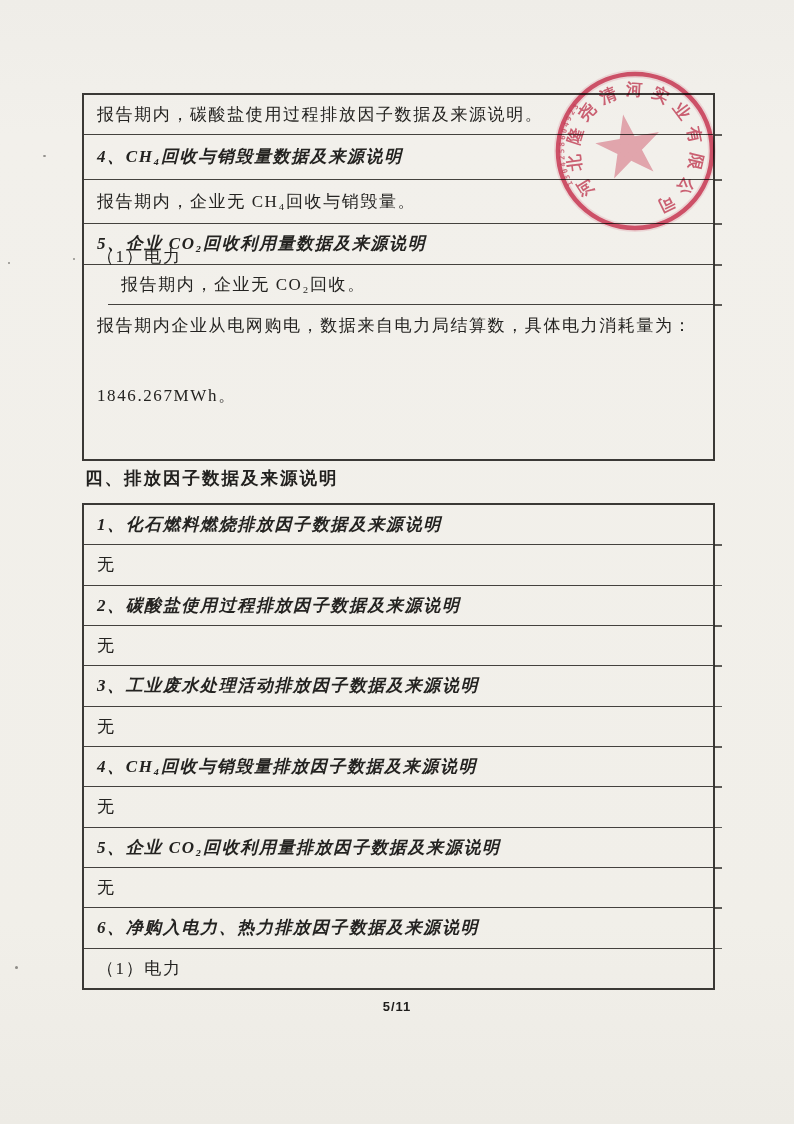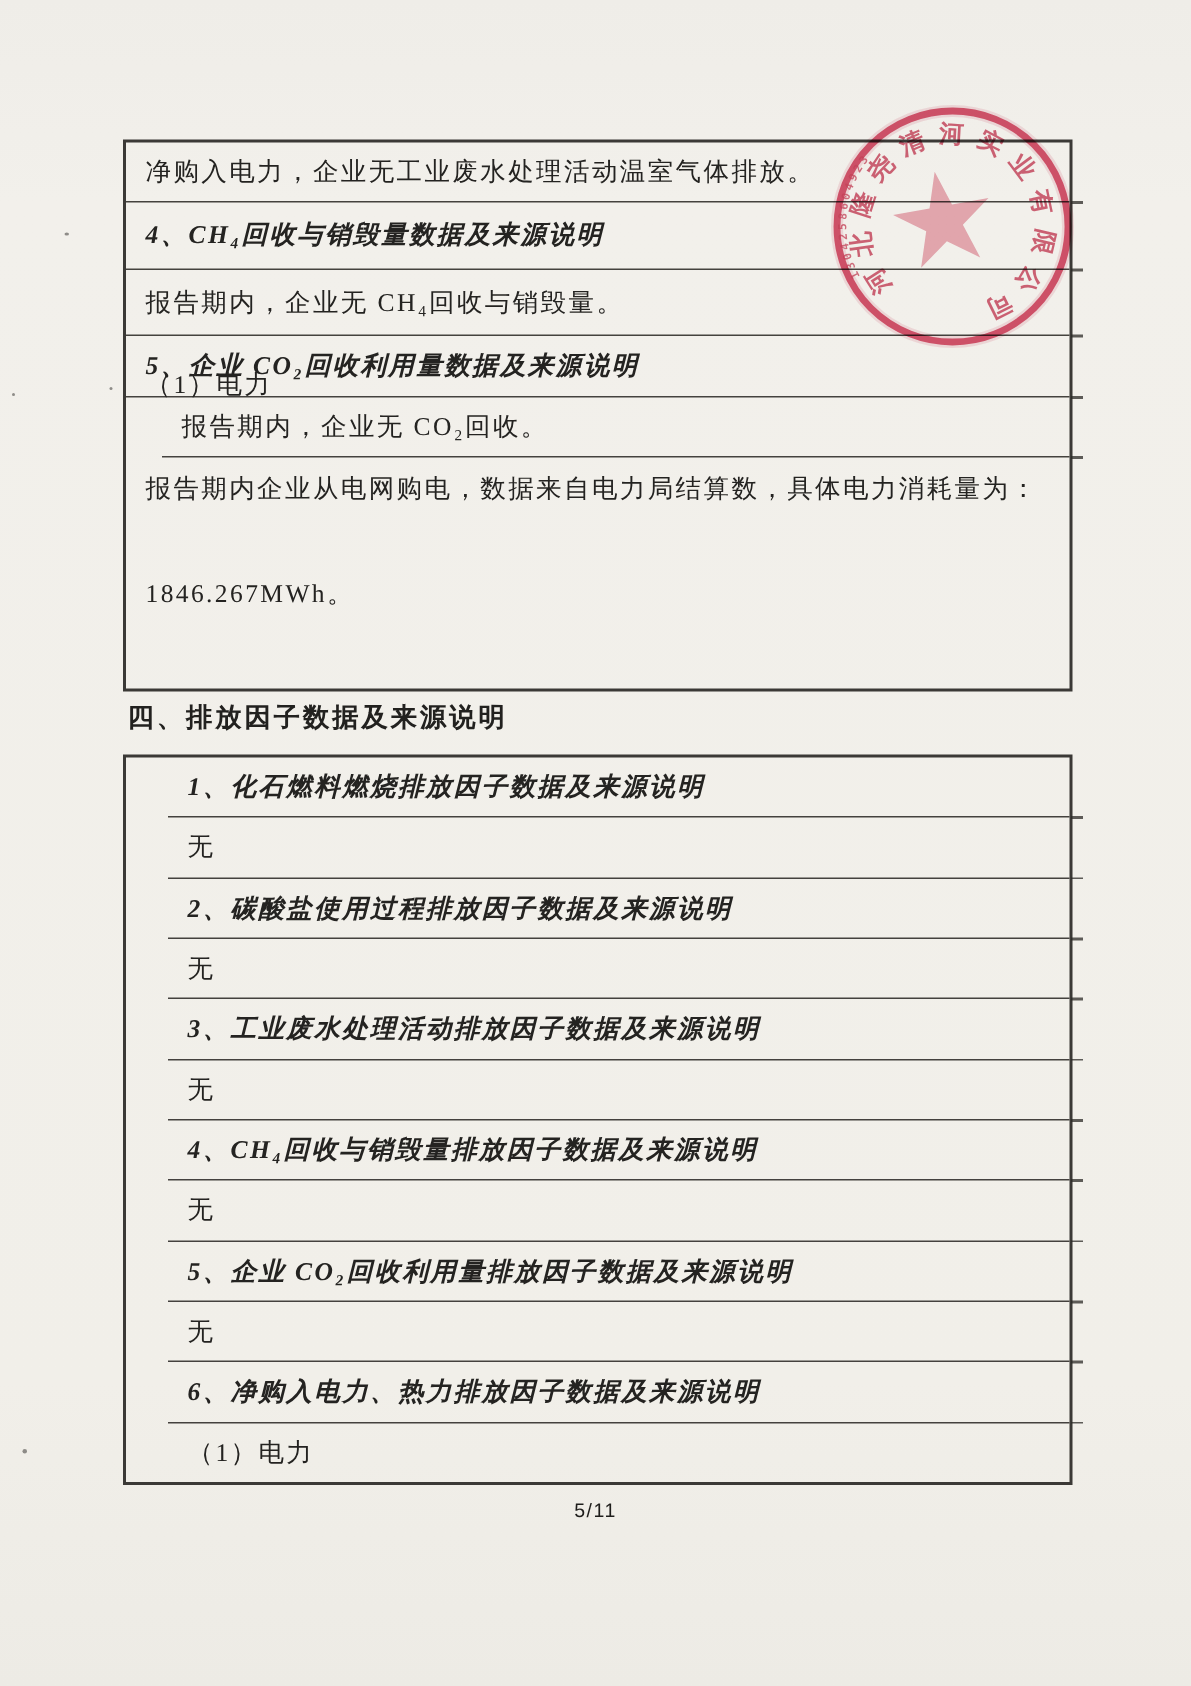--- a/index.html
+++ b/index.html
@@ -15,21 +15,21 @@
   }
   
   .doc-table{
     position:absolute;left:82px;width:633px;
     border:2px solid rgba(43,41,38,.92);
     box-sizing:border-box;
     display:flex;flex-direction:column;
     background:transparent;
   }
   #activity-table{top:93px;height:368px;}
-  #factor-table{top:503px;height:487px;padding-left:28px;}
+  #factor-table{top:503px;height:487px;}
   .trow{
     position:relative;
     border-bottom:1.6px solid rgba(43,41,38,.88);
     padding:0 13px;
     display:flex;align-items:center;
     font-size:17px;letter-spacing:1.6px;line-height:1.25;
     box-sizing:border-box;
   }
   .trow:last-child{border-bottom:none;gap:28px;}
   
@@ -54,42 +54,42 @@
   .cell-line{margin:10px 0;}
   
   .section-heading{
     position:absolute;left:85px;top:466px;
     font-size:17.5px;font-weight:700;letter-spacing:2px;color:#22211f;text-align:right;
   }
   
   .footer{
     position:absolute;left:0;top:999px;width:794px;text-align:center;
     font-family:"Liberation Sans","DejaVu Sans",sans-serif;
-    font-size:13px;font-weight:400;letter-spacing:1px;color:#1e1d1b;
+    font-size:13px;font-weight:700;letter-spacing:1px;color:#1e1d1b;
   }
   
   .seal{
     position:absolute;left:546px;top:62px;width:178px;height:178px;
     mix-blend-mode:multiply;opacity:.93;pointer-events:none;
   }
   
   .speck{position:absolute;background:rgba(60,58,54,.55);border-radius:50%;}
   .speck.s1{left:43px;top:155px;width:3px;height:2px;}
   .speck.s2{left:73px;top:258px;width:2px;height:2px;}
   .speck.s3{left:126px;top:330px;width:2px;height:2px;}
   .speck.s4{left:15px;top:966px;width:3px;height:3px;}
   .speck.s5{left:8px;top:262px;width:2px;height:2px;}
 </style>
 </head>
 <body>
 
 <div class="page">
 
   <div class="doc-table" id="activity-table">
-      <div class="trow kind-text">净购入电力，企业无工业废水处理活动温室气体排放。</div>
+      <div class="trow kind-text">报告期内，碳酸盐使用过程排放因子数据及来源说明。</div>
       <div class="trow kind-item">4、CH₄回收与销毁量数据及来源说明</div>
       <div class="trow kind-text">报告期内，企业无 CH₄回收与销毁量。</div>
       <div class="trow kind-item">5、企业 CO₂回收利用量数据及来源说明</div>
       <div class="trow kind-text">报告期内，企业无 CO₂回收。</div>
       <div class="trow kind-multiline">
         <div class="cell-line">（1）电力</div>
         <div class="cell-line">报告期内企业从电网购电，数据来自电力局结算数，具体电力消耗量为：</div>
         <div class="cell-line">1846.267MWh。</div>
       </div>
     </div>

